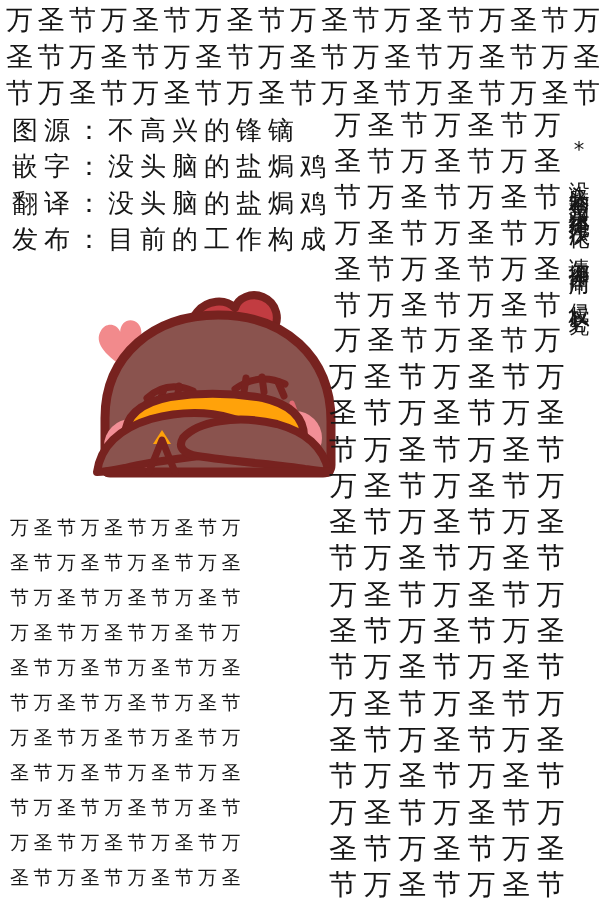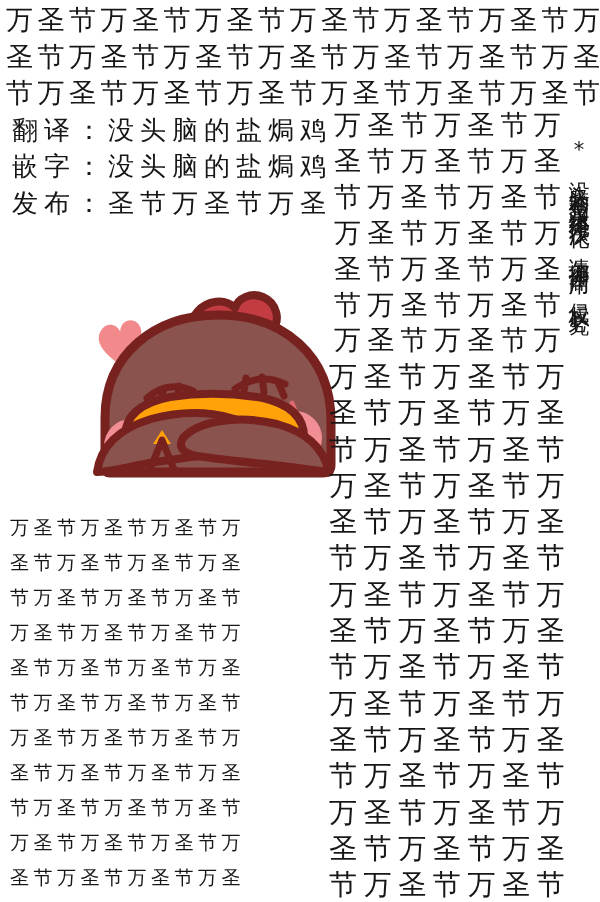--- a/index.html
+++ b/index.html
@@ -36,23 +36,24 @@
 
 <div class="canvas">
 
   <div class="tiled top-band">
     <div>万圣节万圣节万圣节万圣节万圣节万圣节万</div>
     <div>圣节万圣节万圣节万圣节万圣节万圣节万圣</div>
     <div>节万圣节万圣节万圣节万圣节万圣节万圣节</div>
   </div>
 
   <div class="credits">
+    <div>图源：不高兴的锋镝</div>
+    <div>嵌字：没头脑的盐焗鸡</div>
     <div>翻译：没头脑的盐焗鸡</div>
-    <div>嵌字：没头脑的盐焗鸡</div>
-    <div>发布：圣节万圣节万圣</div>
+    <div>发布：目前的工作构成</div>
   </div>
 
   <svg class="sticker-svg" viewBox="0 0 260 200" aria-hidden="true">
 
     <path transform="rotate(-10 35 60)" d="M36,80 C17,63 11,49 19,40 C25,32 36,35 38,44 C40,34 51,31 57,39 C63,49 55,63 36,80 Z" fill="#f28a8c"></path>
 
     <path class="ol sw8" d="M120,68 C104,60 100,38 112,24 C122,12 140,10 150,20 C153,10 166,4 178,9 C192,15 196,32 187,43 C180,51 168,52 162,46 C166,58 158,68 146,71 C137,73 128,72 120,68 Z" fill="#c23c41"></path>
 
     <path class="ol sw9" d="M25,185 Q20,185 20,177 L20,130 C20,66 70,27 133,27 C199,27 246,68 246,133 L246,177 Q246,185 238,185 Z" fill="#8a534e"></path>
 

